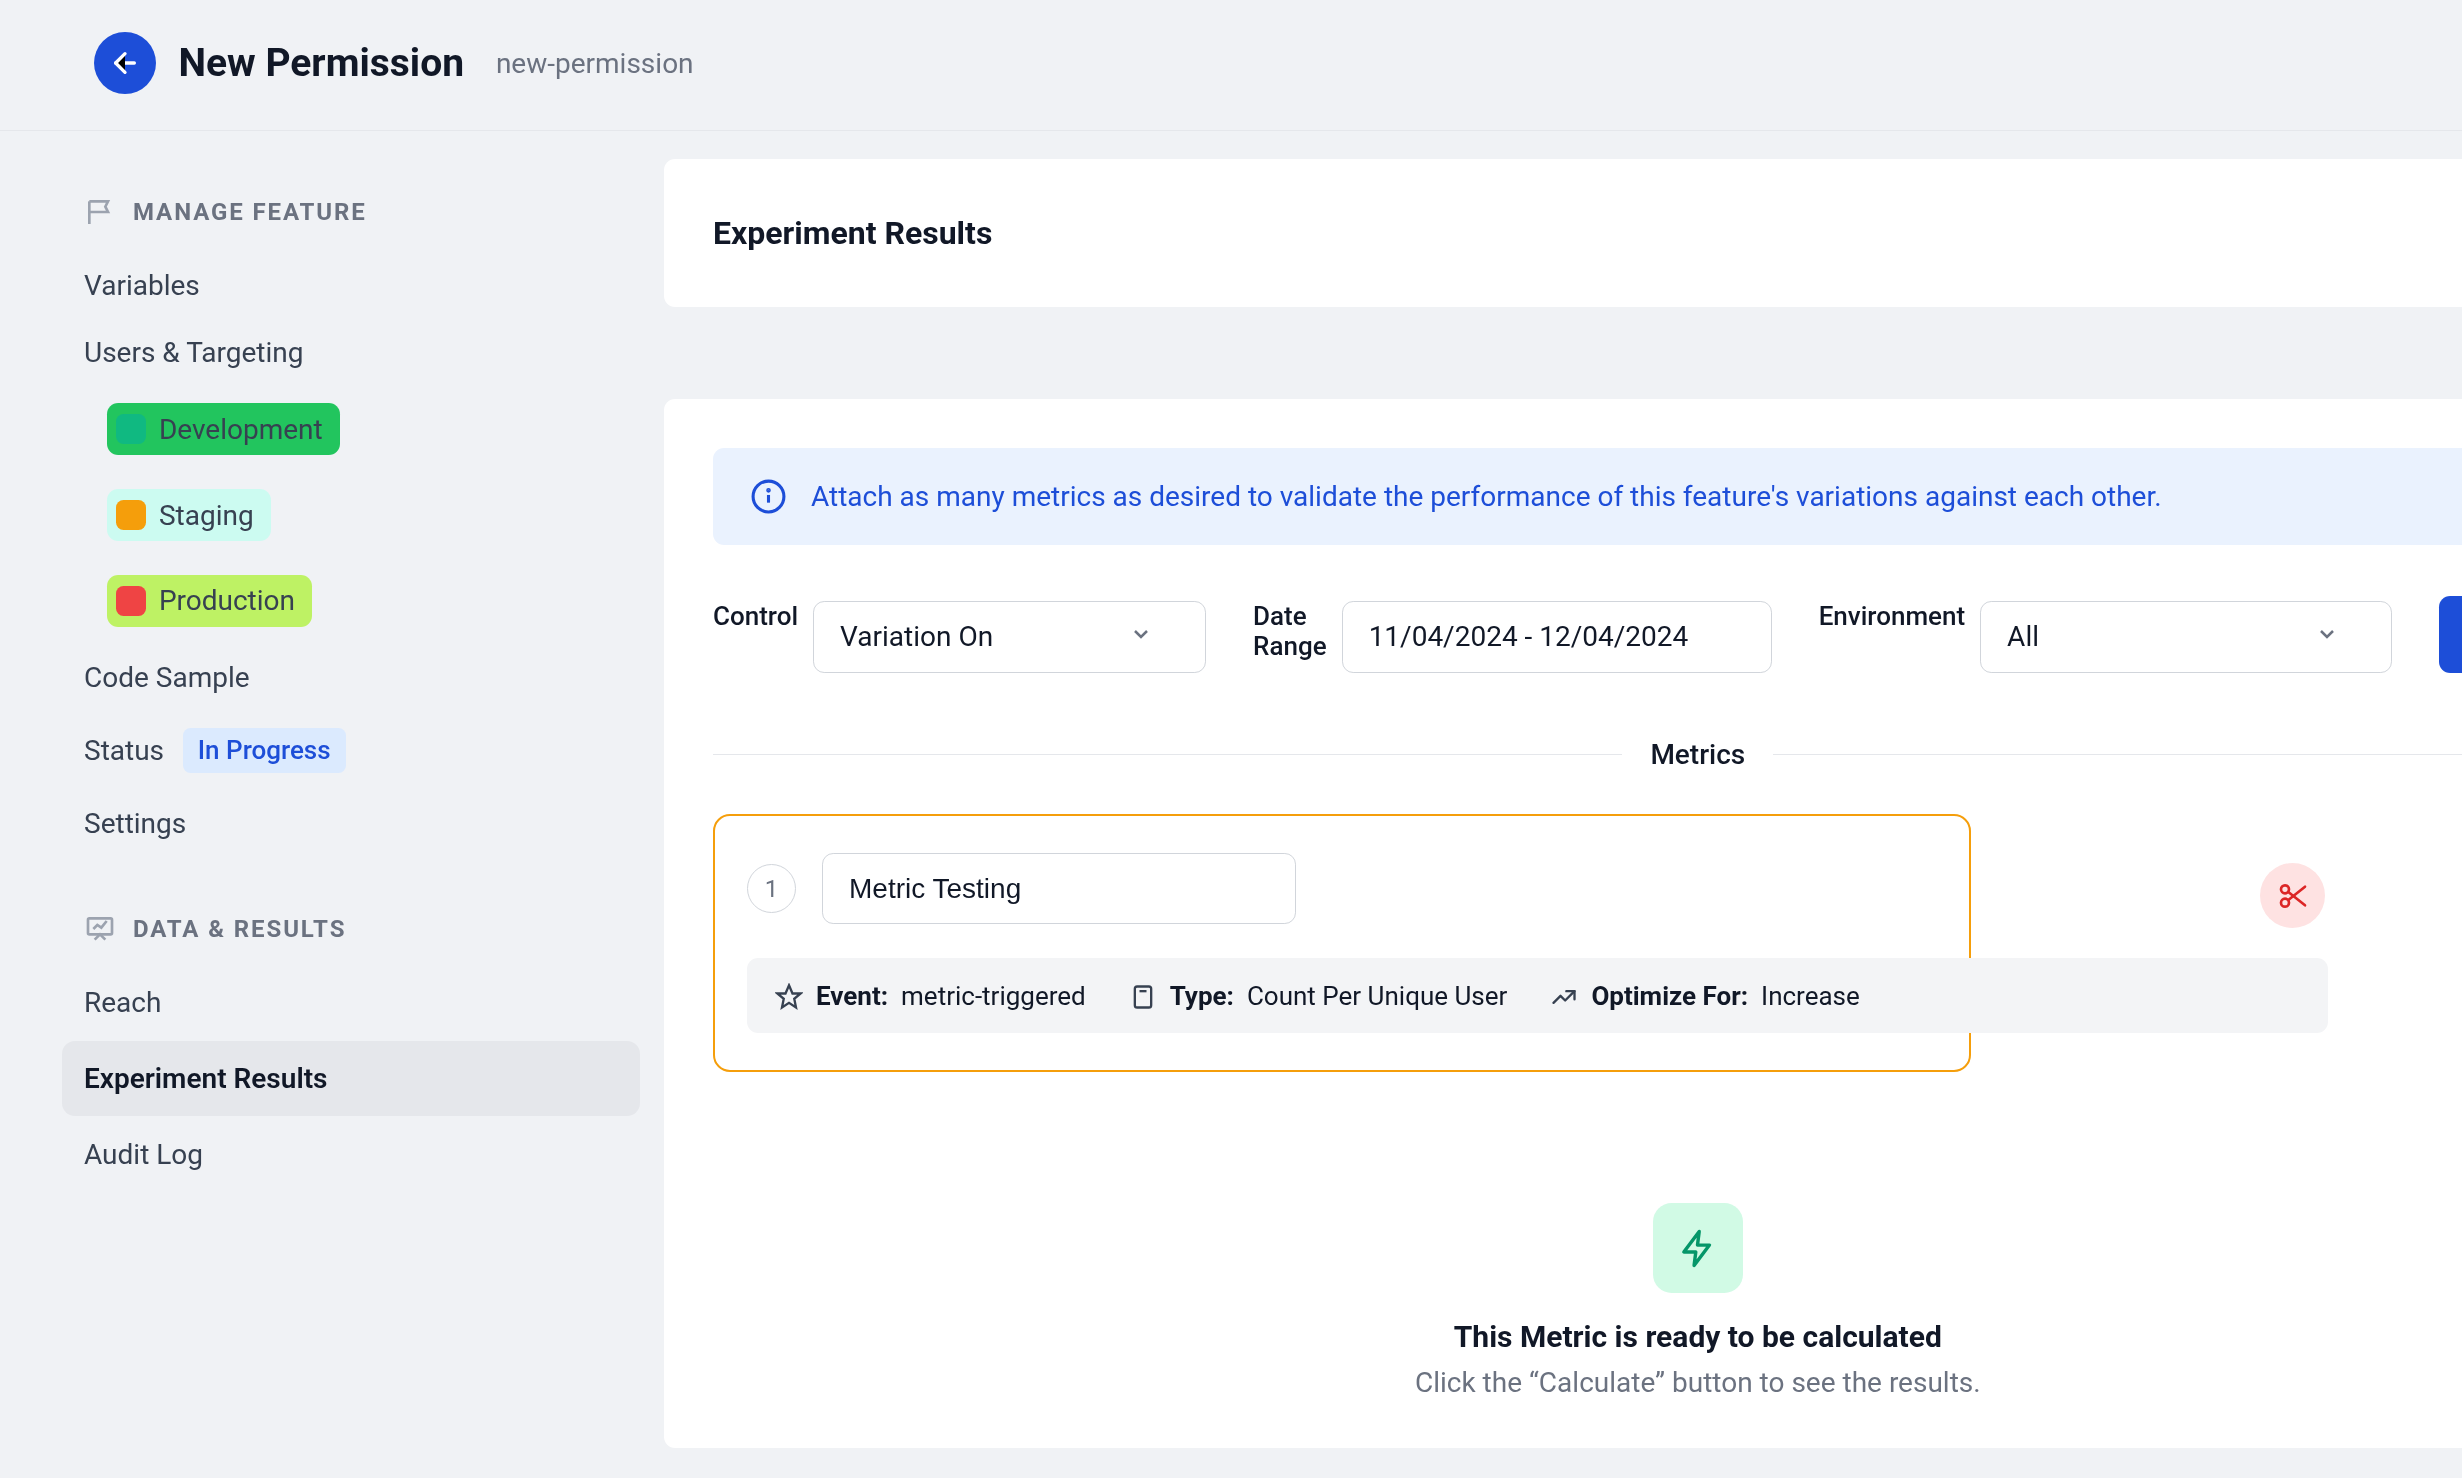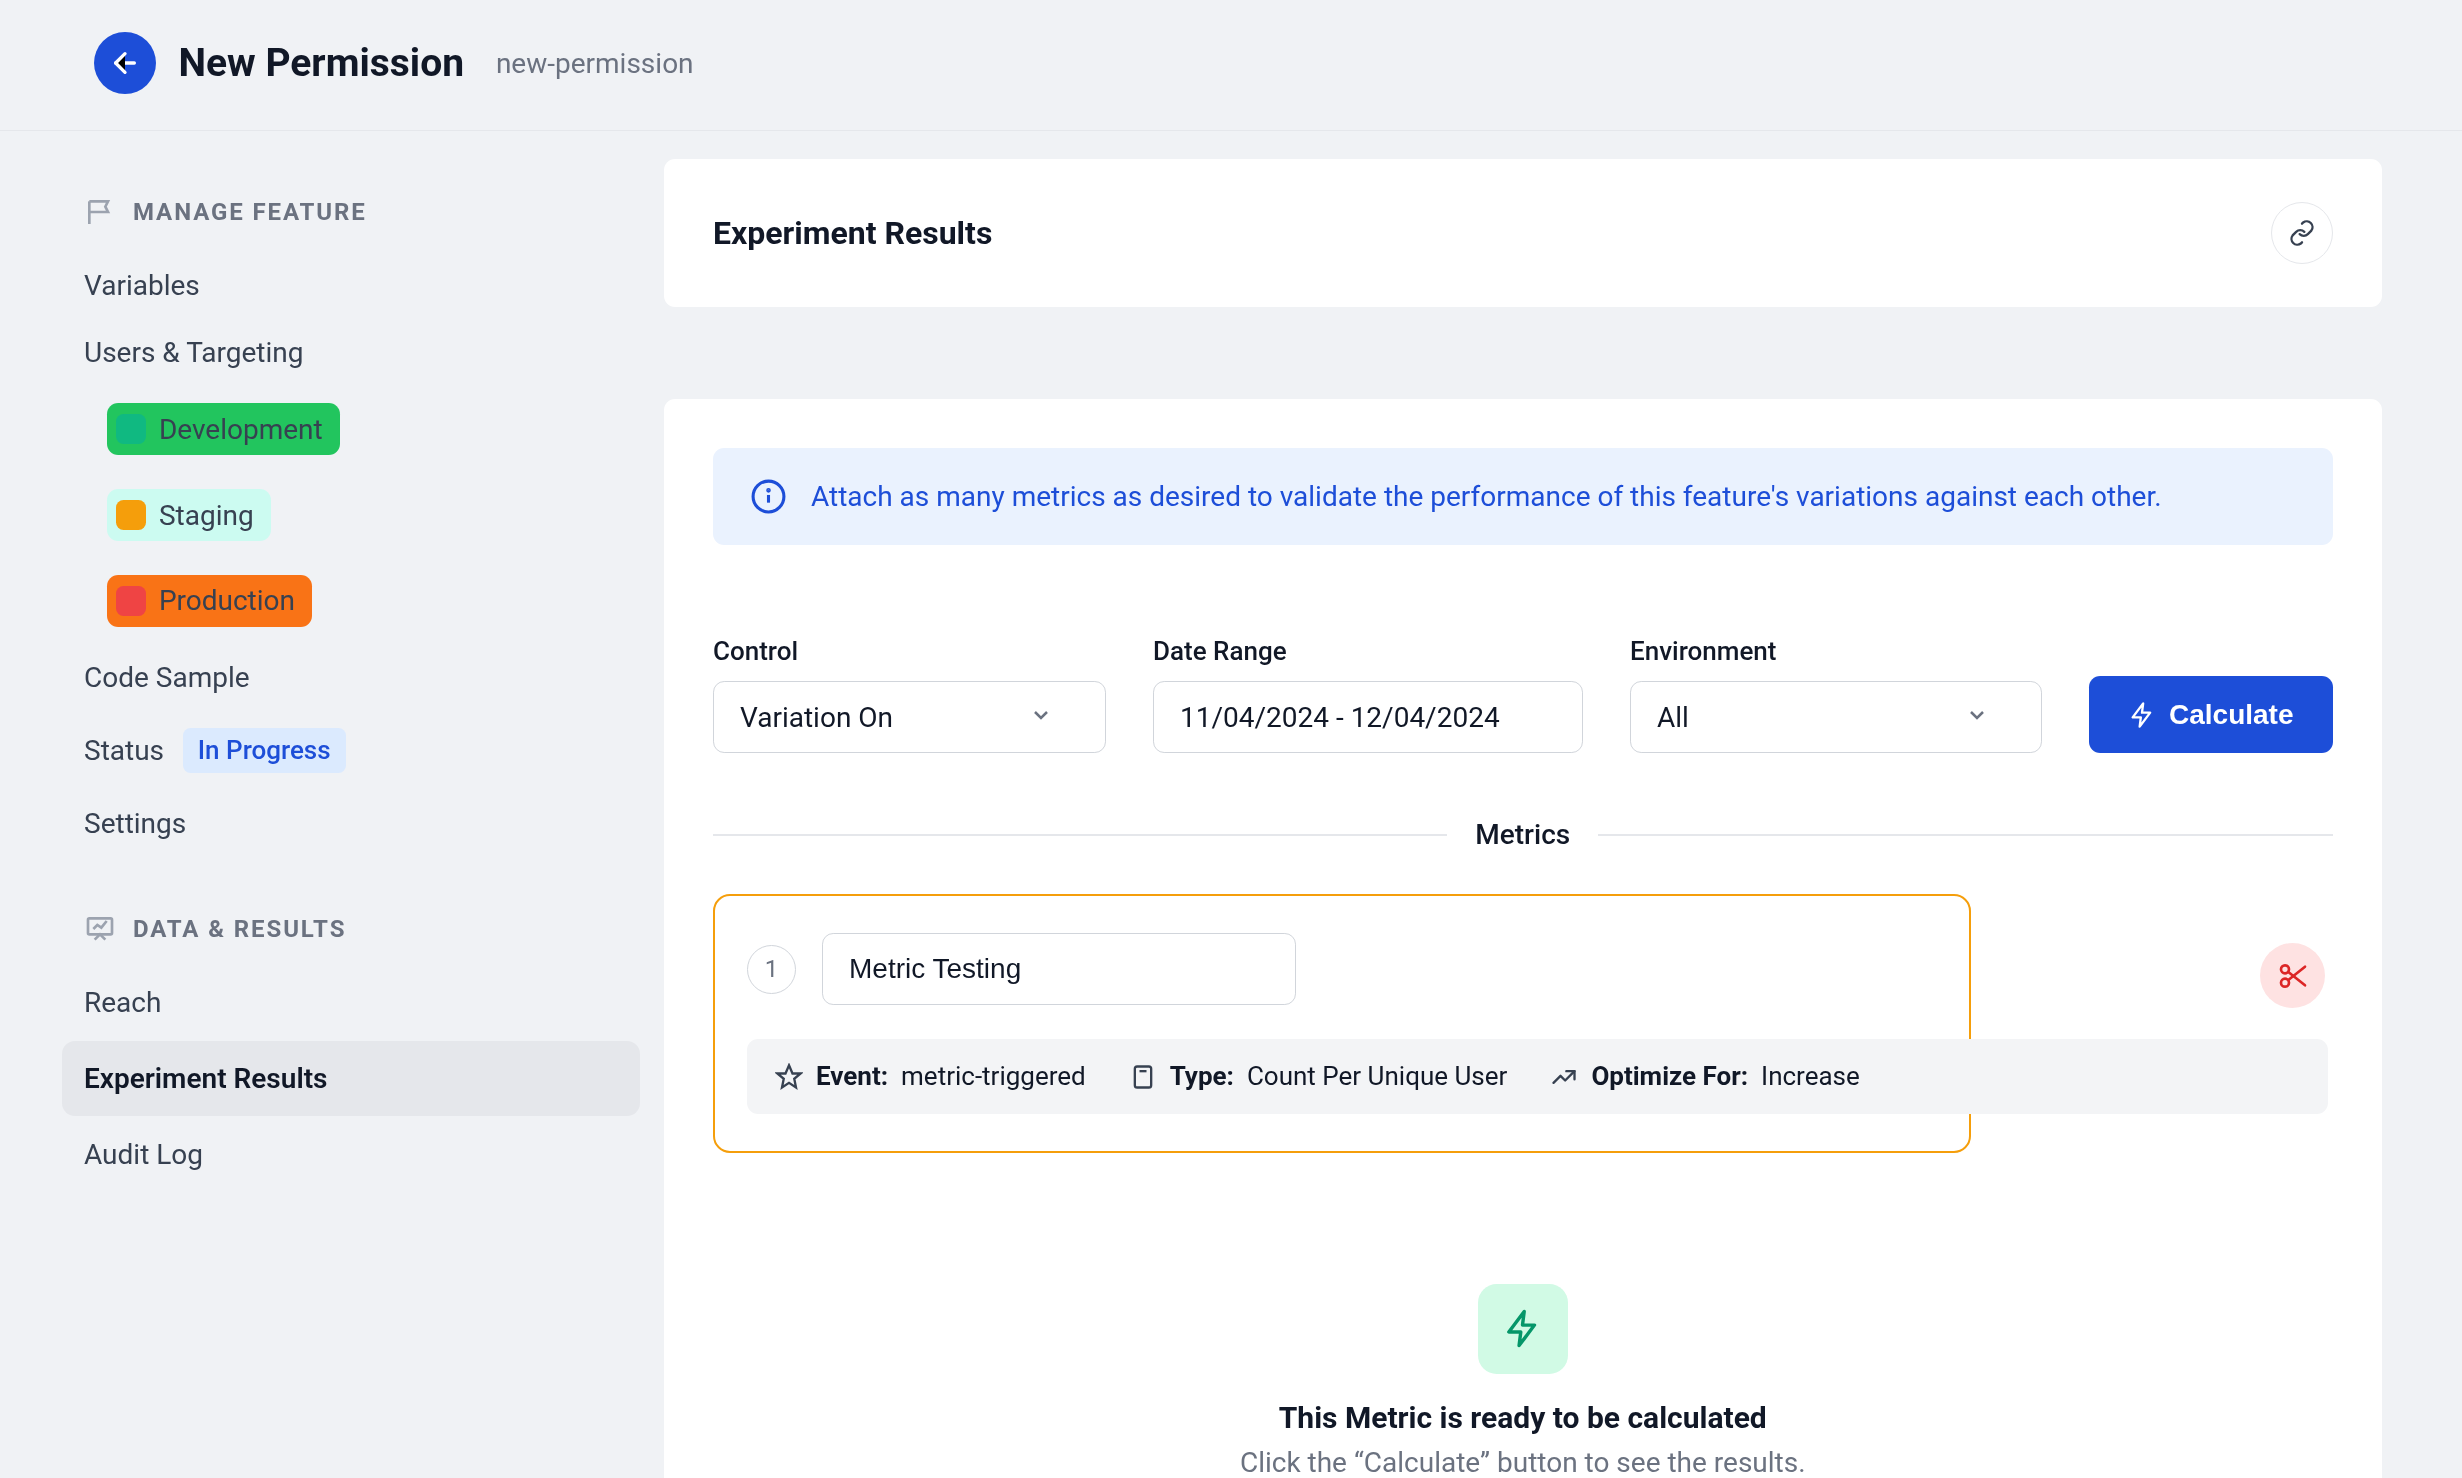--- a/index.html
+++ b/index.html
@@ -70,21 +70,21 @@
   .env-pill {
     display: inline-flex; align-items: center; gap: 13px;
     padding: 9.4px 17px 9.4px 9.4px;
     border-radius: 11.2px;
   }
   .env-dot { width: 30px; height: 30px; border-radius: 7.5px; display:inline-block; }
   .env-dev  { background: #22c55e; }
   .env-dev .env-dot { background: #10b981; }
   .env-stg  { background: #ccfbf1; }
   .env-stg .env-dot { background: #f59e0b; }
-  .env-prod { background: #f97316; }
+  .env-prod { background: #bef264; }
   .env-prod .env-dot { background: #ef4444; }
   .side-status-row { display:flex; align-items:center; gap: 18.7px; }
   .badge-progress {
     background: #dbeafe;
     color: #1d4ed8;
     border-radius: 7.5px;
     padding: 7.5px 15px;
     font-size: 26px;
     font-weight: 500;
   }
@@ -135,21 +135,21 @@
     color: #1d4ed8;
     font-size: 28px;
   }
   .info-banner svg { width: 37px; height: 37px; stroke:#1d4ed8; fill:none; flex-shrink:0; }
 
   
   .controls-row {
     display:flex; gap: 47px; align-items:flex-end;
     margin-top: 51px;
   }
-  .control-group { display:flex; flex-direction:column; gap: 15px; margin-top: 40px; }
+  .control-group { display:flex; flex-direction:row; gap: 15px; }
   .control-label { font-size: 26px; color:#111827; font-weight:500; }
   .dropdown {
     border: 1.9px solid #d1d5db;
     border-radius: 11.2px;
     padding: 18.7px 52px 18.7px 26px;
     background:#fff;
     font-size: 28px;
     color:#111827;
     position:relative;
     min-width: 393px;

